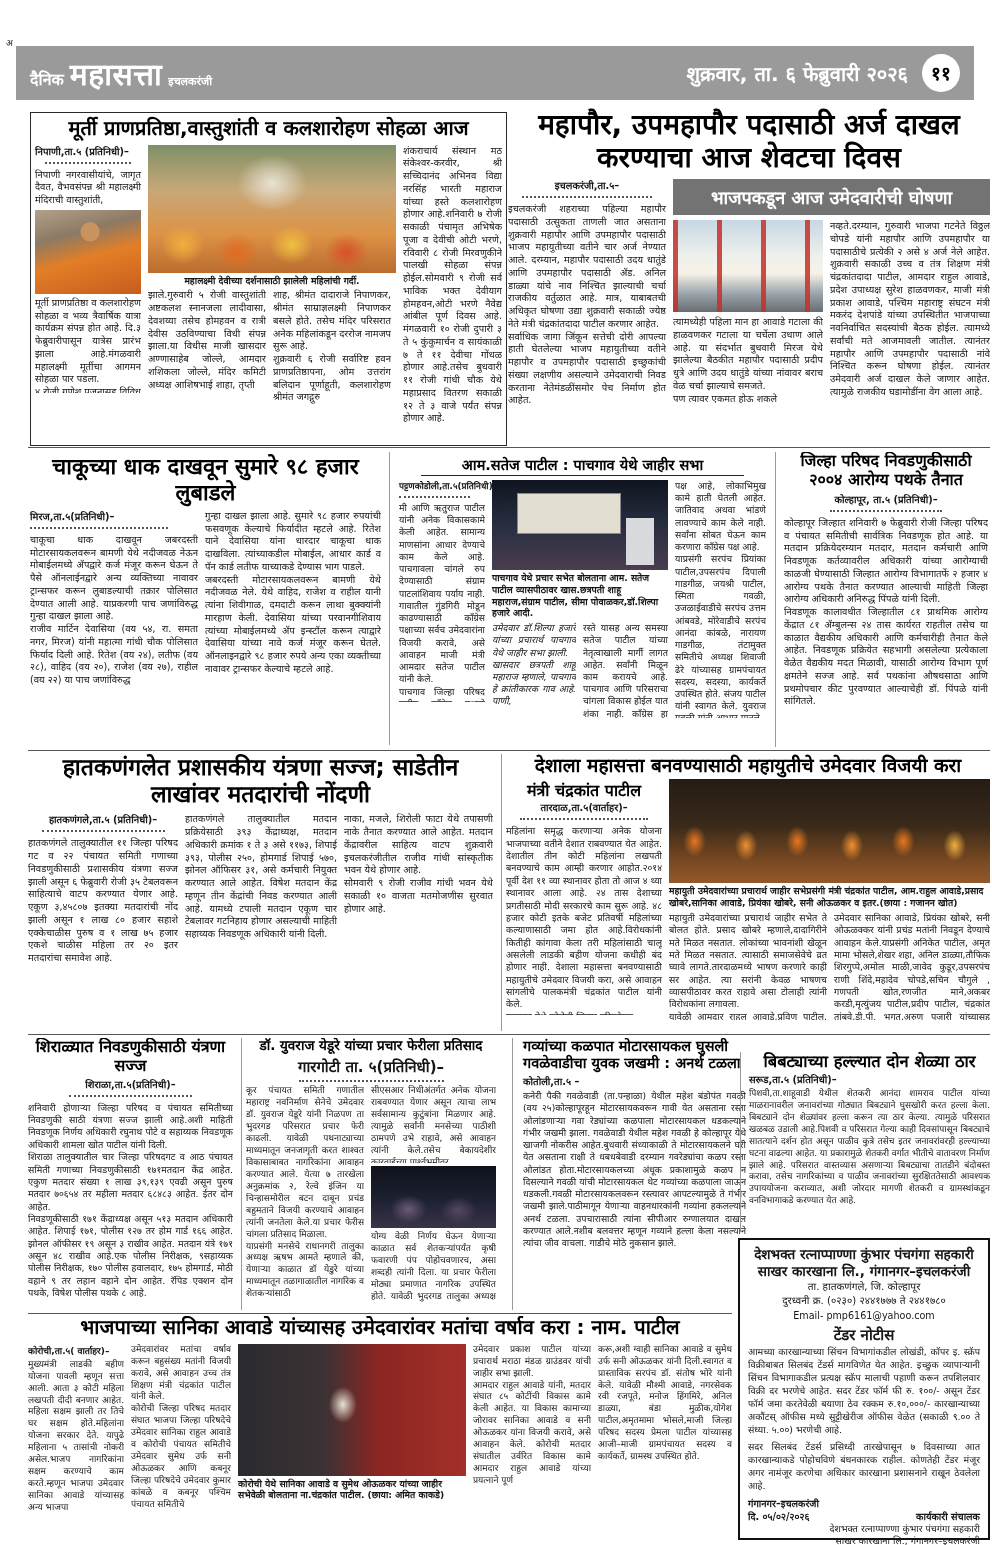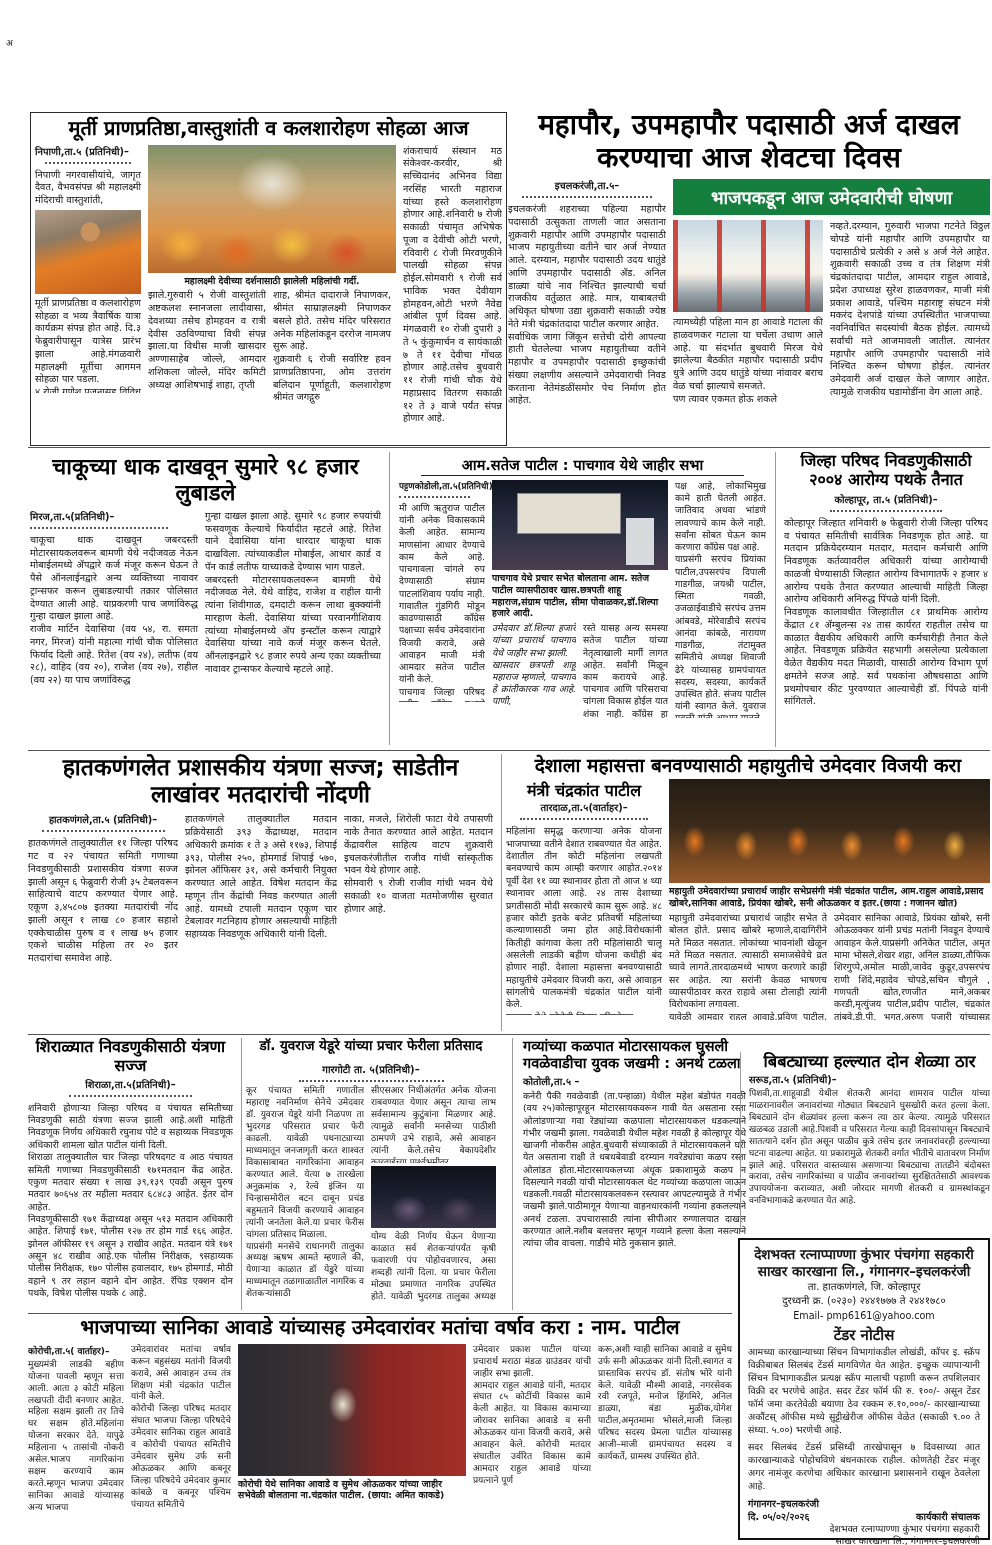--- a/index.html
+++ b/index.html
@@ -20,21 +20,21 @@
   .art{position:absolute;overflow:hidden;box-sizing:border-box;}
   .hl{font-weight:800;text-align:center;line-height:1.18;color:#000;}
   .kick{font-weight:800;text-align:center;color:#000;}
   .by{font-weight:700;font-size:9.8px;}
   .byc{text-align:center;}
   .dots{border-bottom:2px dotted #555;height:2px;margin:2px auto 5px;width:82%;}
   .bt{font-size:9.6px;line-height:1.33;text-align:justify;white-space:pre-line;}
   .cols{display:flex;gap:7px;}
   .cap{font-weight:700;font-size:9.2px;line-height:1.28;margin-top:2px;}
   .photo{position:relative;width:100%;}
-  .blackbox{background:#15803d;color:#fff;font-weight:800;text-align:center;
+  .blackbox{background:#737373;color:#fff;font-weight:800;text-align:center;
             display:flex;align-items:center;justify-content:center;}
   .subrule{border-bottom:1.6px solid #222;width:88%;margin:1px auto 4px;}
   .hrline{position:absolute;border-top:1.6px solid #555;}
   
   .ph-swami{background:
      radial-gradient(circle at 52% 26%,#c9935f 0 11%,rgba(0,0,0,0) 12%),
      linear-gradient(165deg,#b3a08b 0%,#8d7a64 30%,#e37e27 55%,#c65d1d 100%);}
   .ph-crowd{background:
      radial-gradient(34px 30px at 14% 78%,#f2b03c,rgba(0,0,0,0) 65%),
      radial-gradient(34px 30px at 36% 84%,#e26a22,rgba(0,0,0,0) 65%),
@@ -76,20 +76,29 @@
   .vl{border-left:1px solid #9a9a9a;}
   .vr{border-right:1px solid #9a9a9a;}
 </style>
 </head>
 <body>
 
 <div class="page">
 
   <div class="topmark">अ</div>
 
+  <div class="hdr">
+    <div class="brand">
+      <span class="pre">दैनिक</span>
+      <span class="big">महासत्ता</span>
+      <span class="city">इचलकरंजी</span>
+    </div>
+    <div class="date">शुक्रवार, ता. ६ फेब्रुवारी २०२६</div>
+    <div class="pgnum">११</div>
+  </div>
 
   <div class="hrline" style="left:28px;top:447px;width:962px;"></div>
   <div class="hrline" style="left:28px;top:750px;width:962px;"></div>
   <div class="hrline" style="left:28px;top:1034px;width:962px;"></div>
   <div class="hrline" style="left:28px;top:1313px;width:704px;"></div>
 
   <div class="art" id="a1" style="left:30px;top:112px;width:477px;height:334px;border:1.4px solid #2a2a2a;padding:4px 4px;">
     <div class="hl" style="font-size:20px;">मूर्ती प्राणप्रतिष्ठा,वास्तुशांती व कलशारोहण सोहळा आज</div>
     <div class="cols" style="margin-top:4px;">
       <div style="width:106px;flex:none;">
@@ -225,21 +234,21 @@
     <div class="hl" style="font-size:16px;">शिराळ्यात निवडणुकीसाठी यंत्रणा सज्ज</div>
     <div class="by byc" style="margin-top:2px;">शिराळा,ता.५(प्रतिनिधी)–</div>
     <div class="dots" style="width:60%;"></div>
     <div class="bt" style="font-size:9.3px;height:208px;overflow:hidden;">शनिवारी होणाऱ्या जिल्हा परिषद व पंचायत समितीच्या निवडणुकी साठी यंत्रणा सज्ज झाली आहे.अशी माहिती निवडणूक निर्णय अधिकारी  रघुनाथ पोटे व सहाय्यक निवडणूक अधिकारी शामला खोत पाटील यांनी दिली.
 शिराळा तालुक्यातील चार जिल्हा परिषदगट  व आठ पंचायत समिती गणाच्या निवडणुकीसाठी १७१मतदान केंद्र आहेत. एकुण मतदार संख्या १ लाख ३९,१३९ एवढी असून पुरुष मतदार ७०६५४ तर महीला मतदार ६८४८३ आहेत. ईतर दोन आहेत.
 निवडणूकीसाठी १७१ केंद्राध्यक्ष असून ५१३ मतदान अधिकारी आहेत. शिपाई १७१, पोलीस १२७ तर होम गार्ड १६६ आहेत. झोनल ऑफीसर १९ असून ३ राखीव आहेत. मतदान यंत्रे १७१ असून ४८ राखीव आहे.एक पोलीस निरीक्षक, ९सहाय्यक पोलीस निरीक्षक, १७० पोलीस हवालदार, १७५ होमगार्ड, मोठी वहाने ९ तर लहान वहाने दोन आहेत. रॅपिड एक्शन दोन पथके, विषेश पोलीस पथके ८ आहे.</div>
   </div>
 
   <div class="art" id="a9" style="left:246px;top:1038px;width:250px;height:272px;">
     <div class="hl" style="font-size:13.5px;">डॉ. युवराज येडूरे यांच्या प्रचार फेरीला प्रतिसाद</div>
-    <div class="by byc" style="margin-top:8px;font-size:10px;">गारगोटी ता. ५(प्रतिनिधी)–</div>
+    <div class="by byc" style="margin-top:2px;font-size:15px;">गारगोटी ता. ५(प्रतिनिधी)–</div>
     <div class="dots" style="width:58%;margin-bottom:3px;"></div>
     <div class="cols">
       <div class="bt" style="width:118px;flex:none;font-size:9px;height:218px;overflow:hidden;">कूर पंचायत समिती गणातील महाराष्ट्र नवनिर्माण सेनेचे उमेदवार डॉ. युवराज येडूरे यांनी निळपण ता भुदरगड परिसरात प्रचार फेरी काढली. यावेळी पथनाट्याच्या माध्यमातून जनजागृती करत शाश्वत विकासाबाबत नागरिकांना आवाहन करण्यात आले. येत्या ७ तारखेला अनुक्रमांक २, रेल्वे इंजिन या चिन्हासमोरील बटन दाबून प्रचंड बहुमताने विजयी करण्याचे आवाहन त्यांनी जनतेला केले.या प्रचार फेरीस चांगला प्रतिसाद मिळाला.
 याप्रसंगी मनसेचे राधानगरी तालुका अध्यक्ष ऋषभ आमते म्हणाले की, येणाऱ्या काळात डॉ येडुरे यांच्या माध्यमातून तळागाळातील नागरिक व शेतकऱ्यांसाठी</div>
       <div style="flex:1;">
         <div class="bt" style="font-size:9px;height:78px;overflow:hidden;">सीएसआर निधीअंतर्गत अनेक योजना राबवण्यात येणार असून त्याचा लाभ सर्वसामान्य कुटुंबांना मिळणार आहे. त्यामुळे सर्वांनी मनसेच्या पाठीशी ठामपणे उभे राहावे, असे आवाहन त्यांनी केले.तसेच बेकायदेशीर कारवाईच्या पार्श्वभूमीवर</div>
         <div class="photo ph-night" style="height:62px;margin:3px 0;"></div>
         <div class="bt" style="font-size:9px;height:72px;overflow:hidden;">योग्य वेळी निर्णय घेऊन येणाऱ्या काळात सर्व शेतकऱ्यांपर्यंत कृषी फवारणी पंप पोहोचवणारच, असा शब्दही त्यांनी दिला. या प्रचार फेरीला मोठ्या प्रमाणात नागरिक उपस्थित होते. यावेळी भुदरगड तालुका अध्यक्ष राहुल पाटील, कांबळे, युवराज पाटील  उपस्थित होते.</div>
       </div>
     </div>

